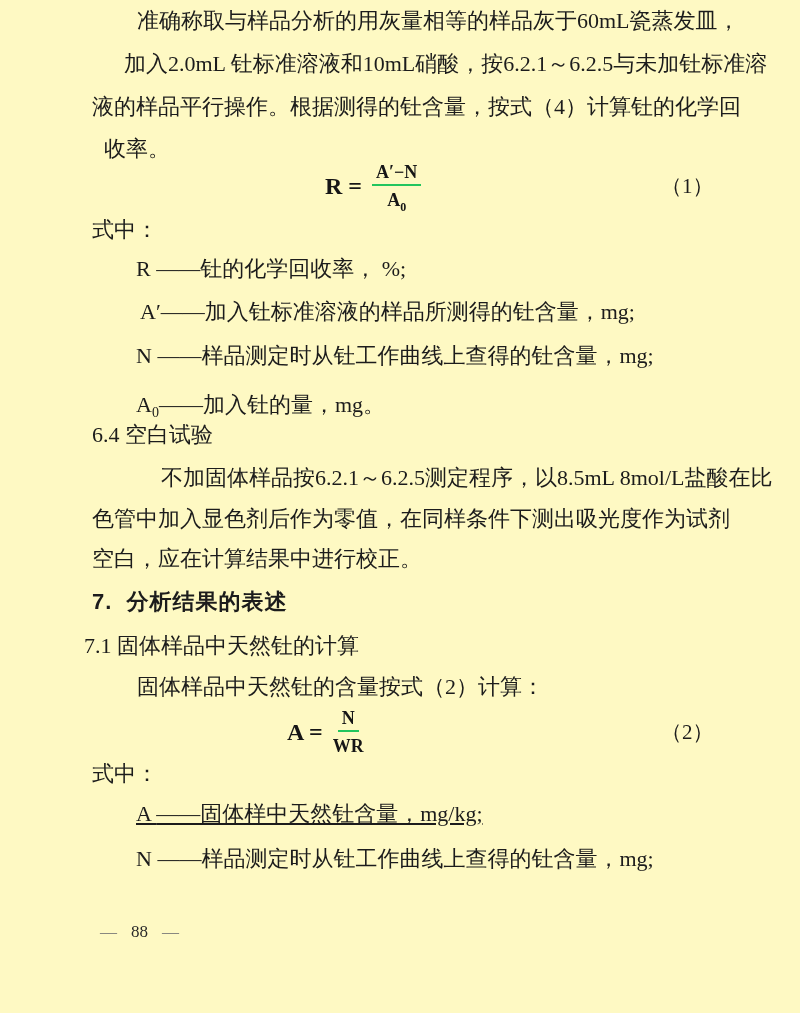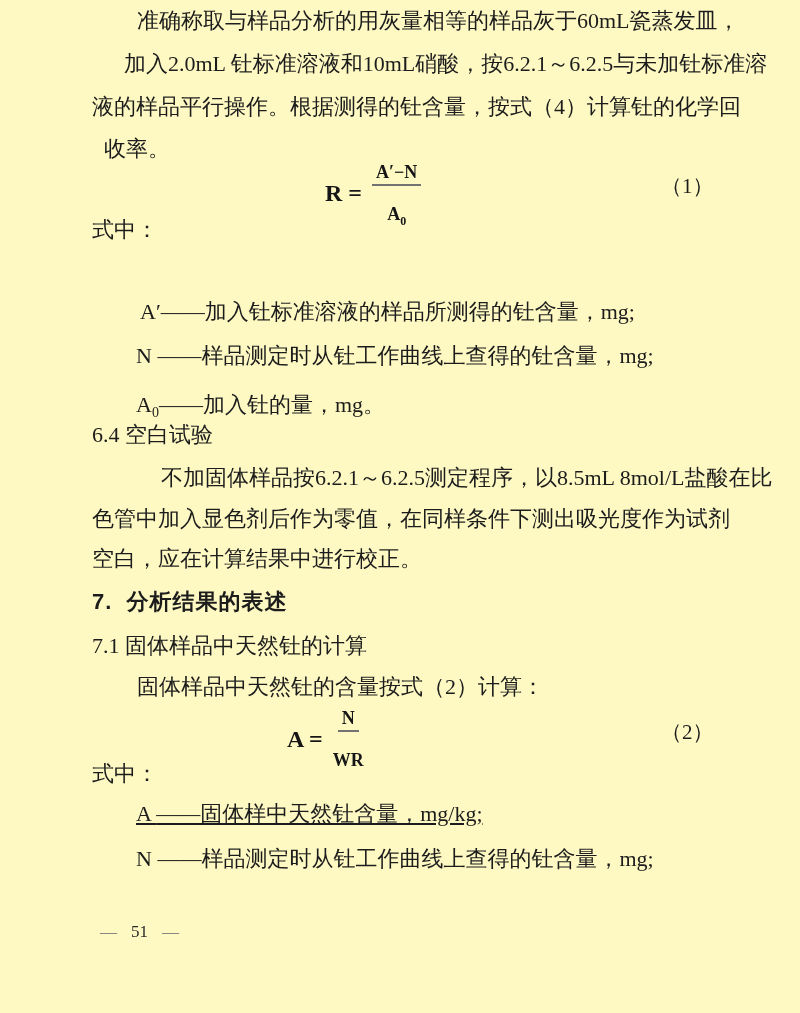--- a/index.html
+++ b/index.html
@@ -42,26 +42,26 @@
     white-space: pre;
   }
   .frac {
     display: inline-flex;
     flex-direction: column;
     align-items: center;
     font-size: 18px;
     line-height: 21px;
   }
   .frac .num {
-    border-bottom: 2px solid #737373;
+    border-bottom: 2px solid #22c55e;
     padding: 0 4px 1px 4px;
     white-space: pre;
   }
   .frac .den {
-    padding-top: 18px;
+    padding-top: 4px;
     white-space: pre;
   }
   .eq-number {
     position: absolute;
     font-size: 21px;
     white-space: pre;
     color: #1c1c1c;
   }
   sub.var-sub {
     font-size: 14px;
@@ -99,49 +99,50 @@
     <span class="f-lhs">R =</span>
     <span class="frac">
       <span class="num">A′−N</span>
       <span class="den"><span>A</span><sub class="var-sub">0</sub></span>
     </span>
   </div>
   <div class="eq-number" style="left:661px; top:172px;">（1）</div>
 
   <div class="line" style="left:92px; top:215px;">式中：</div>
 
+  <div class="line" style="left:136px; top:254px;"><span>R </span><sub class="var-sub"></sub><span>——钍的化学回收率， %;</span></div>
   <div class="line" style="left:140px; top:297px;"><span>A′</span><sub class="var-sub"></sub><span>——加入钍标准溶液的样品所测得的钍含量，mg;</span></div>
   <div class="line" style="left:136px; top:341px;"><span>N </span><sub class="var-sub"></sub><span>——样品测定时从钍工作曲线上查得的钍含量，mg;</span></div>
   <div class="line" style="left:136px; top:382px;margin-top:8px;"><span>A</span><sub class="var-sub">0</sub><span>——加入钍的量，mg。</span></div>
 
   <div class="line" style="left:92px; top:420px;">6.4 空白试验</div>
 
   <div class="line" style="left:137px; top:463px;margin-left:24px;">不加固体样品按6.2.1～6.2.5测定程序，以8.5mL 8mol/L盐酸在比</div>
   <div class="line" style="left:92px;  top:544px;">空白，应在计算结果中进行校正。</div>
   <div class="line" style="left:92px;  top:504px;">色管中加入显色剂后作为零值，在同样条件下测出吸光度作为试剂</div>
 
   <div class="line heading-bold" style="left:92px; top:587px;">7.  分析结果的表述</div>
 
-  <div class="line" style="left:92px; top:631px;">7.1 固体样品中天然钍的计算</div>
+  <div class="line" style="left:84px; top:631px;">7.1 固体样品中天然钍的计算</div>
 
   <div class="line" style="left:137px; top:672px;text-align:right;">固体样品中天然钍的含量按式（2）计算：</div>
 
   <div class="formula" style="left:287px; top:708px;">
     <span class="f-lhs">A =</span>
     <span class="frac">
       <span class="num">N</span>
       <span class="den"><span>WR</span><sub class="var-sub"></sub></span>
     </span>
   </div>
   <div class="eq-number" style="left:661px; top:718px;">（2）</div>
 
   <div class="line" style="left:92px; top:759px;">式中：</div>
 
   <div class="line" style="left:136px; top:799px;text-decoration:underline;"><span>A </span><sub class="var-sub"></sub><span>——固体样中天然钍含量，mg/kg;</span></div>
   <div class="line" style="left:136px; top:844px;"><span>N </span><sub class="var-sub"></sub><span>——样品测定时从钍工作曲线上查得的钍含量，mg;</span></div>
 
   <div class="footer" style="left:100px; top:922px;">
     <span class="dash">—</span>
-    <span class="pagenum">51</span>
+    <span class="pagenum">88</span>
     <span class="dash">—</span>
   </div>
 
 </div>
 
 </body></html>

